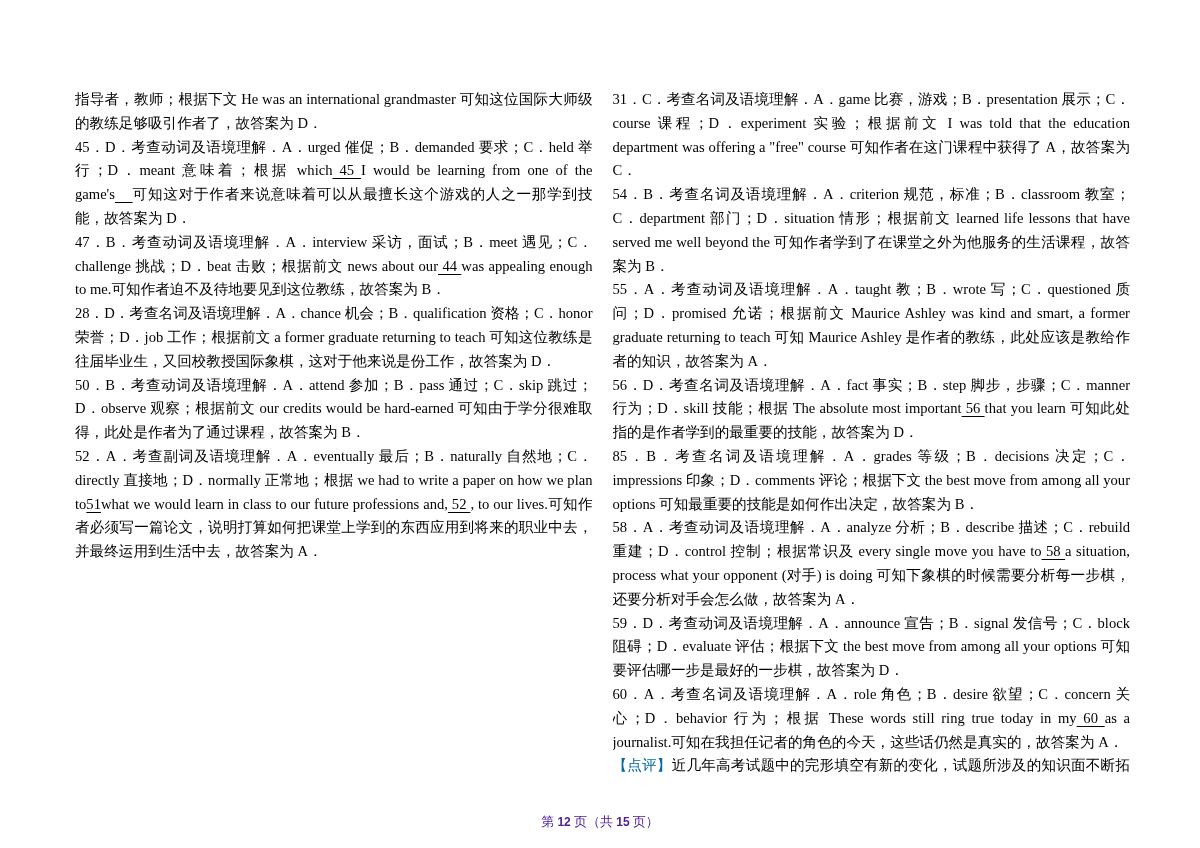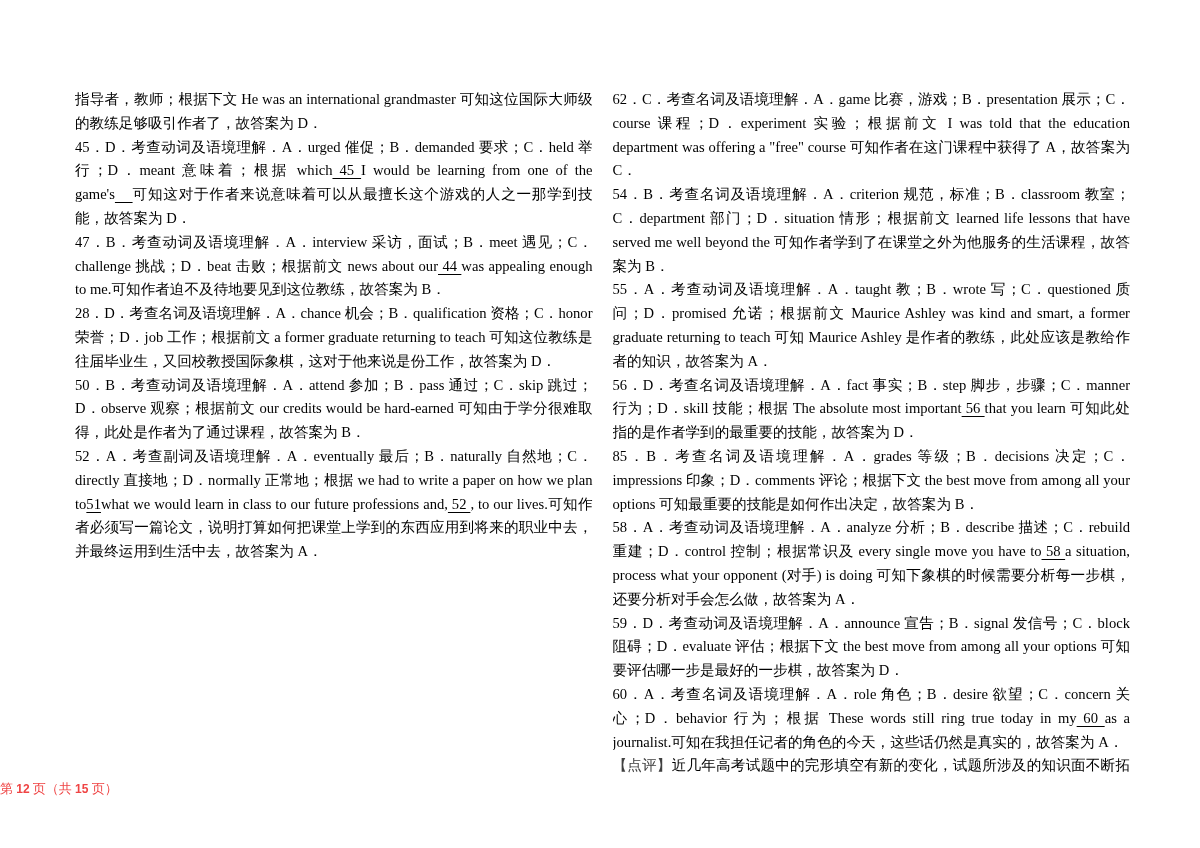--- a/index.html
+++ b/index.html
@@ -29,46 +29,47 @@
     line-height:23.8px;
     text-align:justify;
     word-break:break-word;
   }
   .blank {
     text-decoration:underline;
     text-underline-offset:3px;
     white-space:nowrap;
   }
   .lead {
-    color:#404040;
+    color:#0369a1;
   }
   .footer {
     position:absolute;
-    left:0; top:780px;
+    left:0; top:813px;
     width:100%;
+    text-align:center;
     font-size:13px;
-    color:#ef4444;
+    color:#4c1d95;
   }
   .footer .num { font-weight:bold; font-family:"Liberation Sans",sans-serif; font-size:12px; }
 </style>
 </head>
 <body>
 
 <div class="page">
   <div class="columns">
     <div class="col">
         <p class="para">指导者，教师；根据下文 He was an international grandmaster 可知这位国际大师级的教练足够吸引作者了，故答案为 D．</p>
         <p class="para">45．D．考查动词及语境理解．A．urged 催促；B．demanded 要求；C．held 举行；D．meant 意味着；根据 which<span class="blank">&nbsp;45&nbsp;</span>I would be learning from one of the game's<span class="blank">&nbsp;&nbsp;&nbsp;&nbsp;</span>可知这对于作者来说意味着可以从最擅长这个游戏的人之一那学到技能，故答案为 D．</p>
         <p class="para">47．B．考查动词及语境理解．A．interview 采访，面试；B．meet 遇见；C．challenge 挑战；D．beat 击败；根据前文 news about our<span class="blank">&nbsp;44&nbsp;</span>was appealing enough to me.可知作者迫不及待地要见到这位教练，故答案为 B．</p>
         <p class="para">28．D．考查名词及语境理解．A．chance 机会；B．qualification 资格；C．honor 荣誉；D．job 工作；根据前文 a former graduate returning to teach 可知这位教练是往届毕业生，又回校教授国际象棋，这对于他来说是份工作，故答案为 D．</p>
         <p class="para">50．B．考查动词及语境理解．A．attend 参加；B．pass 通过；C．skip 跳过；D．observe 观察；根据前文 our credits would be hard-earned 可知由于学分很难取得，此处是作者为了通过课程，故答案为 B．</p>
         <p class="para">52．A．考查副词及语境理解．A．eventually 最后；B．naturally 自然地；C．directly 直接地；D．normally 正常地；根据 we had to write a paper on how we plan to<span class="blank">51</span>what we would learn in class to our future professions and,<span class="blank">&nbsp;52&nbsp;</span>, to our lives.可知作者必须写一篇论文，说明打算如何把课堂上学到的东西应用到将来的职业中去，并最终运用到生活中去，故答案为 A．</p>
       </div>
     <div class="col">
-        <p class="para">62．C．考查名词及语境理解．A．game 比赛，游戏；B．presentation 展示；C．course 课程；D．experiment 实验；根据前文 I was told that the education department was offering a "free" course 可知作者在这门课程中获得了 A，故答案为 C．</p>
+        <p class="para">31．C．考查名词及语境理解．A．game 比赛，游戏；B．presentation 展示；C．course 课程；D．experiment 实验；根据前文 I was told that the education department was offering a "free" course 可知作者在这门课程中获得了 A，故答案为 C．</p>
         <p class="para">54．B．考查名词及语境理解．A．criterion 规范，标准；B．classroom 教室；C．department 部门；D．situation 情形；根据前文 learned life lessons that have served me well beyond the 可知作者学到了在课堂之外为他服务的生活课程，故答案为 B．</p>
         <p class="para">55．A．考查动词及语境理解．A．taught 教；B．wrote 写；C．questioned 质问；D．promised 允诺；根据前文 Maurice Ashley was kind and smart, a former graduate returning to teach 可知 Maurice Ashley 是作者的教练，此处应该是教给作者的知识，故答案为 A．</p>
         <p class="para">56．D．考查名词及语境理解．A．fact 事实；B．step 脚步，步骤；C．manner 行为；D．skill 技能；根据 The absolute most important<span class="blank">&nbsp;56&nbsp;</span>that you learn 可知此处指的是作者学到的最重要的技能，故答案为 D．</p>
         <p class="para">85．B．考查名词及语境理解．A．grades 等级；B．decisions 决定；C．impressions 印象；D．comments 评论；根据下文 the best move from among all your options 可知最重要的技能是如何作出决定，故答案为 B．</p>
         <p class="para">58．A．考查动词及语境理解．A．analyze 分析；B．describe 描述；C．rebuild 重建；D．control 控制；根据常识及 every single move you have to<span class="blank">&nbsp;58&nbsp;</span>a situation, process what your opponent (对手) is doing 可知下象棋的时候需要分析每一步棋，还要分析对手会怎么做，故答案为 A．</p>
         <p class="para">59．D．考查动词及语境理解．A．announce 宣告；B．signal 发信号；C．block 阻碍；D．evaluate 评估；根据下文 the best move from among all your options 可知要评估哪一步是最好的一步棋，故答案为 D．</p>
         <p class="para">60．A．考查名词及语境理解．A．role 角色；B．desire 欲望；C．concern 关心；D．behavior 行为；根据 These words still ring true today in my<span class="blank">&nbsp;60&nbsp;</span>as a journalist.可知在我担任记者的角色的今天，这些话仍然是真实的，故答案为 A．</p>
         <p class="para"><span class="lead">【点评】</span>近几年高考试题中的完形填空有新的变化，试题所涉及的知识面不断拓宽，综合难度不断提高．做完型填空首先要通读全文，了解大意．一篇完形填空的文章有许多空格，所以，必须先通读一至两遍，才能大概了解文章的内容．千万不要看一句，做一句．其次要逐句分析，前后一致．选择答案时，要考虑整个句子的内容，包括搭配、时态、语法等．答案全填完后，再通读一遍文章，</p>
       </div>
   </div>

